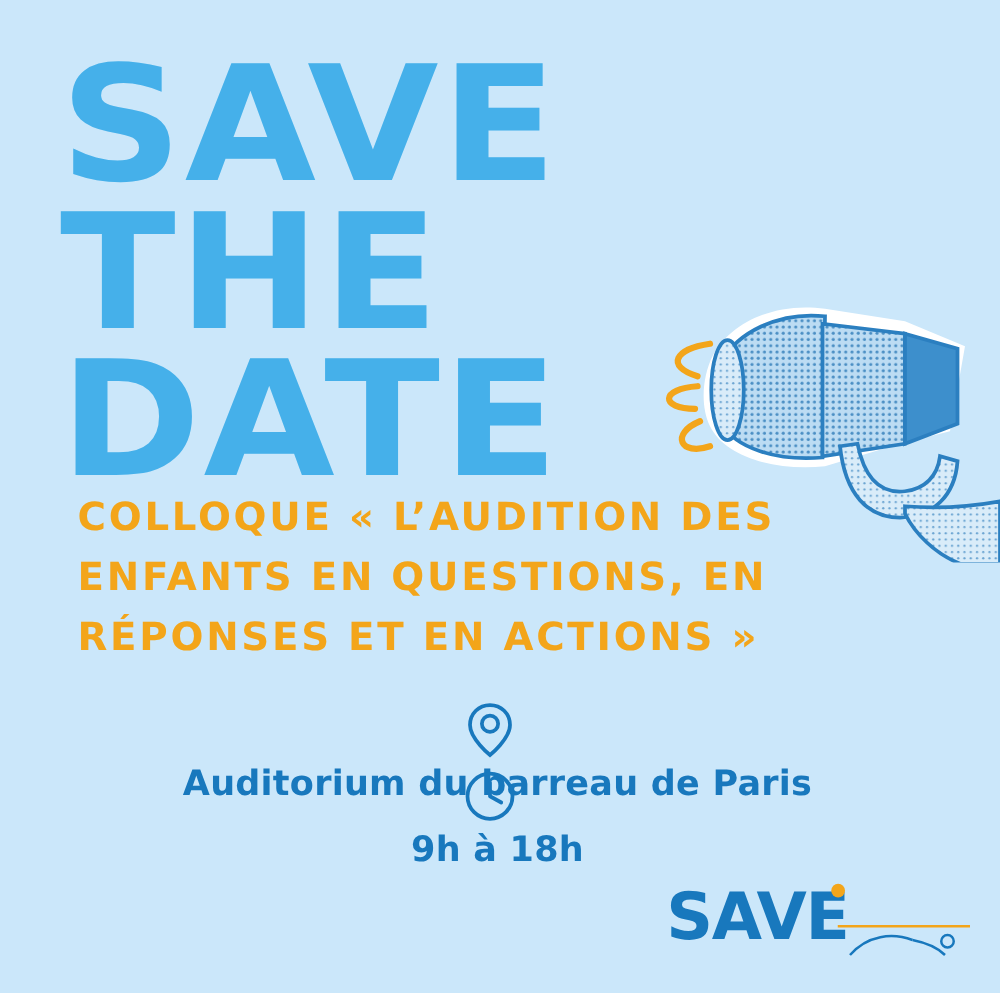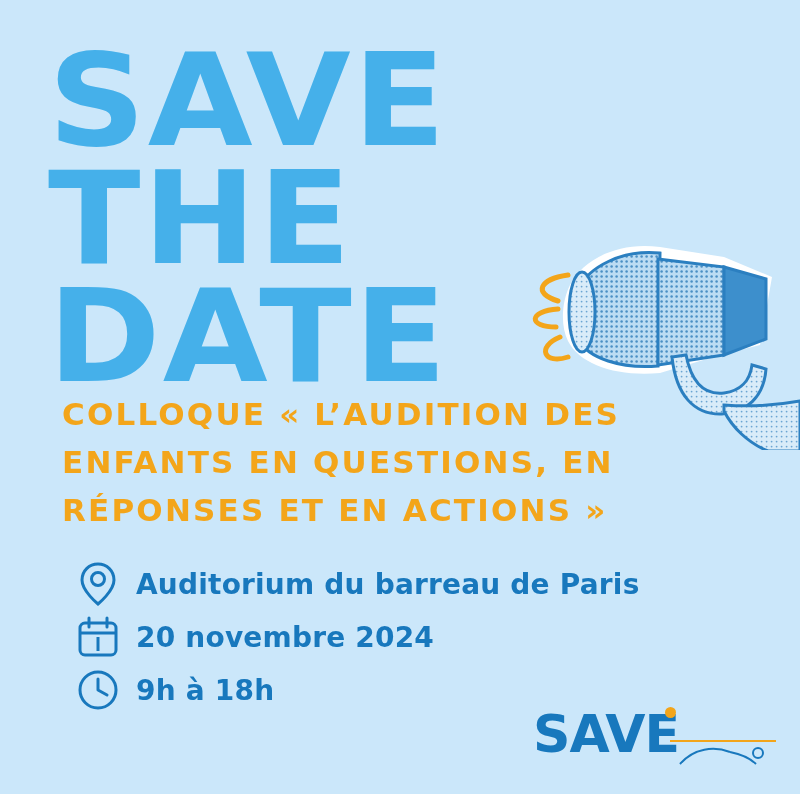--- a/index.html
+++ b/index.html
@@ -71,20 +71,21 @@
     position: absolute;
     left: 72px;
     top: 558px;
     width: 640px;
   }
   .info-row {
     display: flex;
     align-items: center;
     height: 52px;
     margin-bottom: 1px;
+    flex-direction: column;
   }
   .info-icon {
     width: 52px;
     height: 52px;
     flex: 0 0 52px;
     display: flex;
     align-items: center;
     justify-content: center;
   }
   .info-text {
@@ -199,32 +200,20 @@
     <div class="info-row">
       <span class="info-icon">
         <svg viewBox="0 0 40 46" width="40" height="46" xmlns="http://www.w3.org/2000/svg">
           <path d="M20 3 C 11 3, 4 10, 4 19 C 4 30, 20 43, 20 43 C 20 43, 36 30, 36 19 C 36 10, 29 3, 20 3 Z" fill="none" stroke="#1878bd" stroke-width="3"></path>
           <circle cx="20" cy="18" r="6.5" fill="none" stroke="#1878bd" stroke-width="3"></circle>
         </svg>
       </span>
       <span class="info-text">Auditorium du barreau de Paris</span>
     </div>
 
-    <div class="info-row">
-      <span class="info-icon">
-        <svg viewBox="0 0 44 44" width="44" height="44" xmlns="http://www.w3.org/2000/svg">
-          <rect x="4" y="8" width="36" height="32" rx="5" fill="none" stroke="#1878bd" stroke-width="3"></rect>
-          <line x1="4" y1="18" x2="40" y2="18" stroke="#1878bd" stroke-width="3"></line>
-          <line x1="13" y1="3" x2="13" y2="12" stroke="#1878bd" stroke-width="3" stroke-linecap="round"></line>
-          <line x1="31" y1="3" x2="31" y2="12" stroke="#1878bd" stroke-width="3" stroke-linecap="round"></line>
-          <line x1="22" y1="22" x2="22" y2="36" stroke="#1878bd" stroke-width="3"></line>
-        </svg>
-      </span>
-      <span class="info-text">20 novembre 2024</span>
-    </div>
 
     <div class="info-row">
       <span class="info-icon">
         <svg viewBox="0 0 44 44" width="44" height="44" xmlns="http://www.w3.org/2000/svg">
           <circle cx="22" cy="22" r="18" fill="none" stroke="#1878bd" stroke-width="3"></circle>
           <path d="M22 11 L 22 22 L 31 27" fill="none" stroke="#1878bd" stroke-width="3" stroke-linecap="round" stroke-linejoin="round"></path>
         </svg>
       </span>
       <span class="info-text">9h à 18h</span>
     </div>

